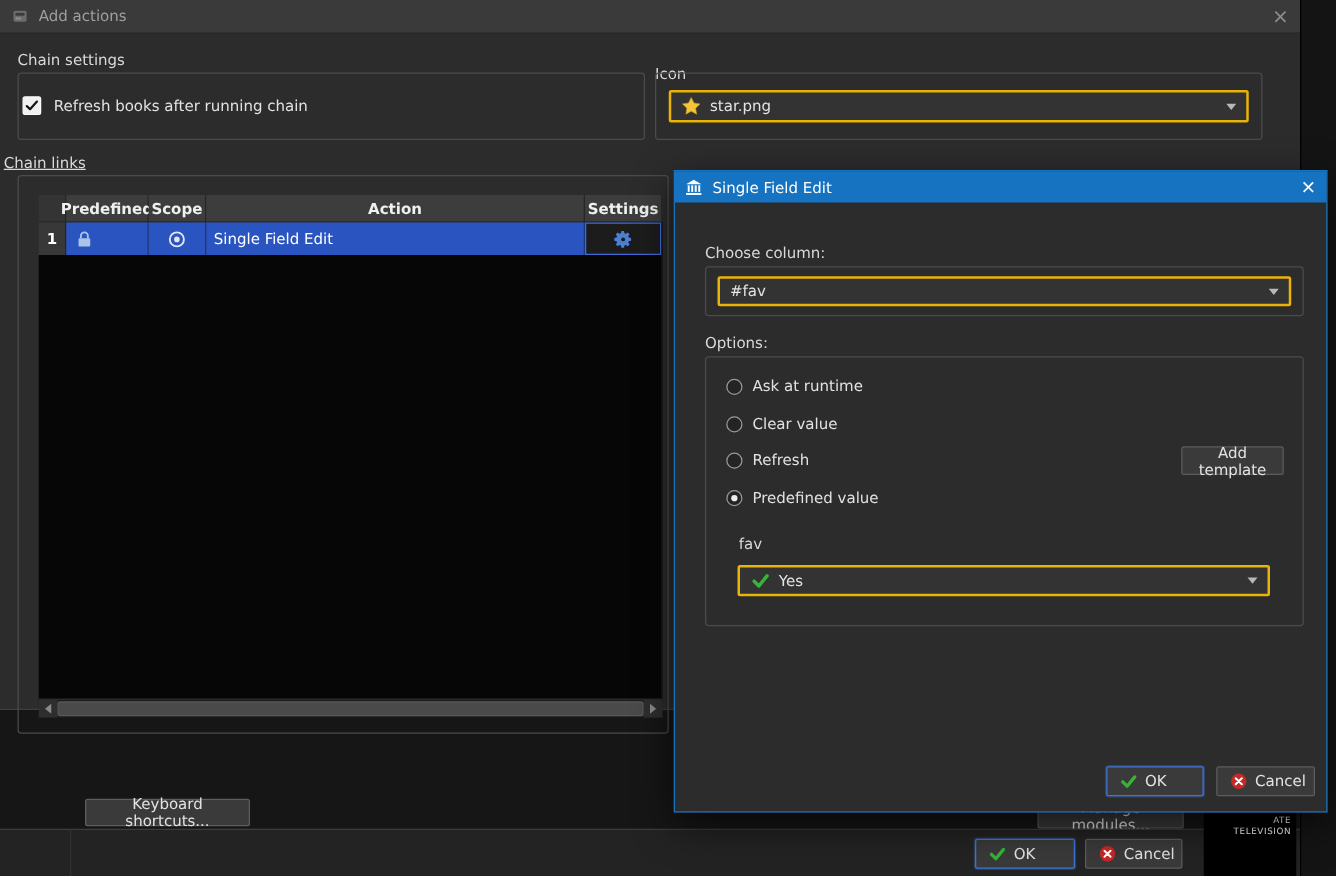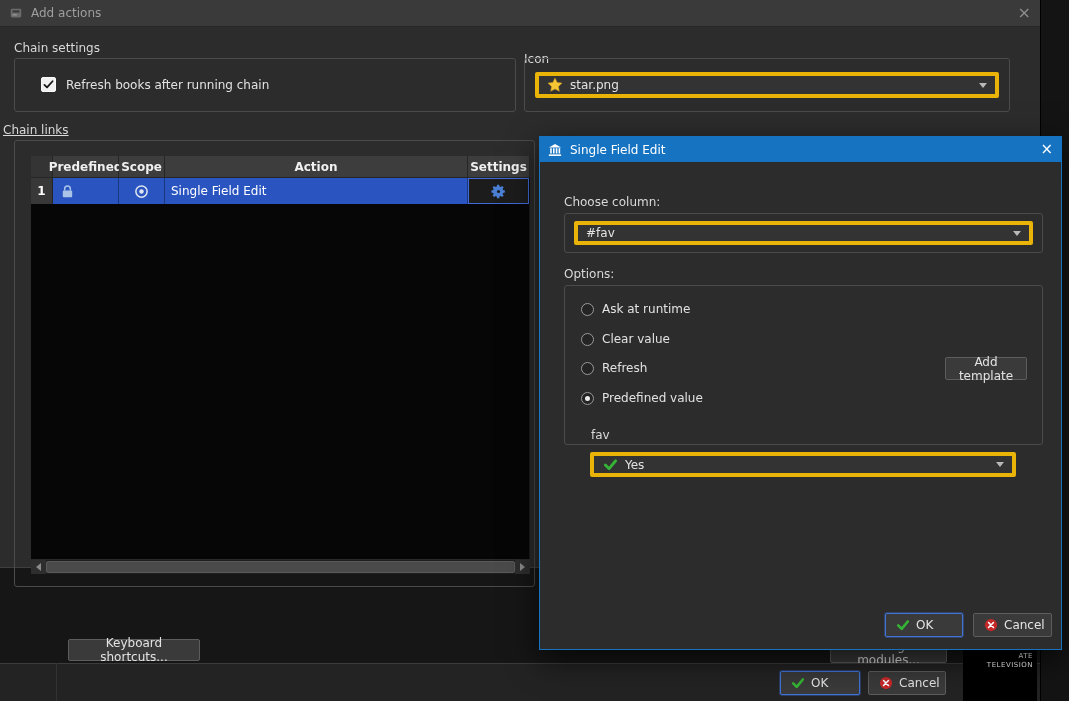--- a/index.html
+++ b/index.html
@@ -10,24 +10,24 @@
   .groupbox { position:absolute; border:1px solid #4b4b4b; border-radius:3px; background:transparent; }
 
   
   .aa-dialog { position:absolute; left:0; top:0; width:1040px; height:568px; background:#2c2c2c; border-bottom:1px solid #3f3f3f; }
   .aa-titlebar { position:absolute; left:0; top:0; width:100%; height:27px; background:#3a3a3a; border-bottom:1px solid #262626; display:flex; align-items:center; padding:0 9px; gap:8px; }
   .aa-title { color:#9f9f9f; font-size:12px; }
   .aa-close { margin-left:auto; color:#8d8d8d; font-size:16px; line-height:16px; cursor:default; }
   .icon16 { width:16px; height:16px; display:inline-flex; align-items:center; justify-content:center; flex:0 0 auto; }
   .icon14 { width:14px; height:14px; display:inline-flex; align-items:center; justify-content:center; flex:0 0 auto; }
 
-  .check-row { position:absolute; left:26px; top:18px; display:flex; align-items:center; gap:10px; color:#e2e2e2;justify-content:center; }
+  .check-row { position:absolute; left:3px; top:18px; display:flex; align-items:center; gap:10px; color:#e2e2e2;justify-content:center; }
   .checkbox { width:15px; height:15px; background:#f1f1f1; border:1px solid #fbfbfb; border-radius:2px; display:inline-flex; align-items:center; justify-content:center; }
 
-  .combo { position:absolute; display:flex; align-items:center; gap:7px; background:#333333; border:4px solid #eab308; border-radius:2px; padding:0 8px; color:#e3e3e3; }
+  .combo { position:absolute; display:flex; align-items:center; gap:7px; background:#333333; border:2px solid #eab308; border-radius:2px; padding:0 8px; color:#e3e3e3; }
   .combo-arrow { margin-left:auto; width:0; height:0; border-left:4px solid transparent; border-right:4px solid transparent; border-top:5px solid #b8b8b8; }
 
   
   .table { position:absolute; width:499px; }
   .thead, .trow { display:flex; }
   .th { height:22px; background:#3d3d3d; color:#f0f0f0; font-weight:bold; font-size:12px; display:flex; align-items:center; justify-content:center; border-right:1px solid #262626; border-bottom:1px solid #262626; }
   .th.corner { background:#343434; }
   .td { height:26px; display:flex; align-items:center; padding-left:6px; border-right:1px solid rgba(0,0,0,0.35); }
   .td.rowhdr { background:#383838; color:#ffffff; font-weight:bold; justify-content:center; padding-left:0; }
   .td.sel { background:#2a55c0; color:#ffffff; }
@@ -215,21 +215,21 @@
 
     <div class="groupbox" style="left:24px; top:76px; width:479px; height:40px;">
       <div class="combo" style="left:9px; top:7px; right:9px; height:24px;">
         <span>#fav</span>
         <span class="combo-arrow"></span>
       </div>
     </div>
 
     <div class="label" style="left:24px; top:130px;">Options:</div>
 
-    <div class="groupbox" style="left:24px; top:148px; width:479px; height:160px;">
+    <div class="groupbox" style="left:24px; top:148px; width:479px; height:216px;">
 
       <div class="radio-row" style="left:16px; top:16px;">
         <span class="radio"></span>
         <span>Ask at runtime</span>
       </div>
 
       <div class="radio-row" style="left:16px; top:46px;">
         <span class="radio"></span>
         <span>Clear value</span>
       </div>

